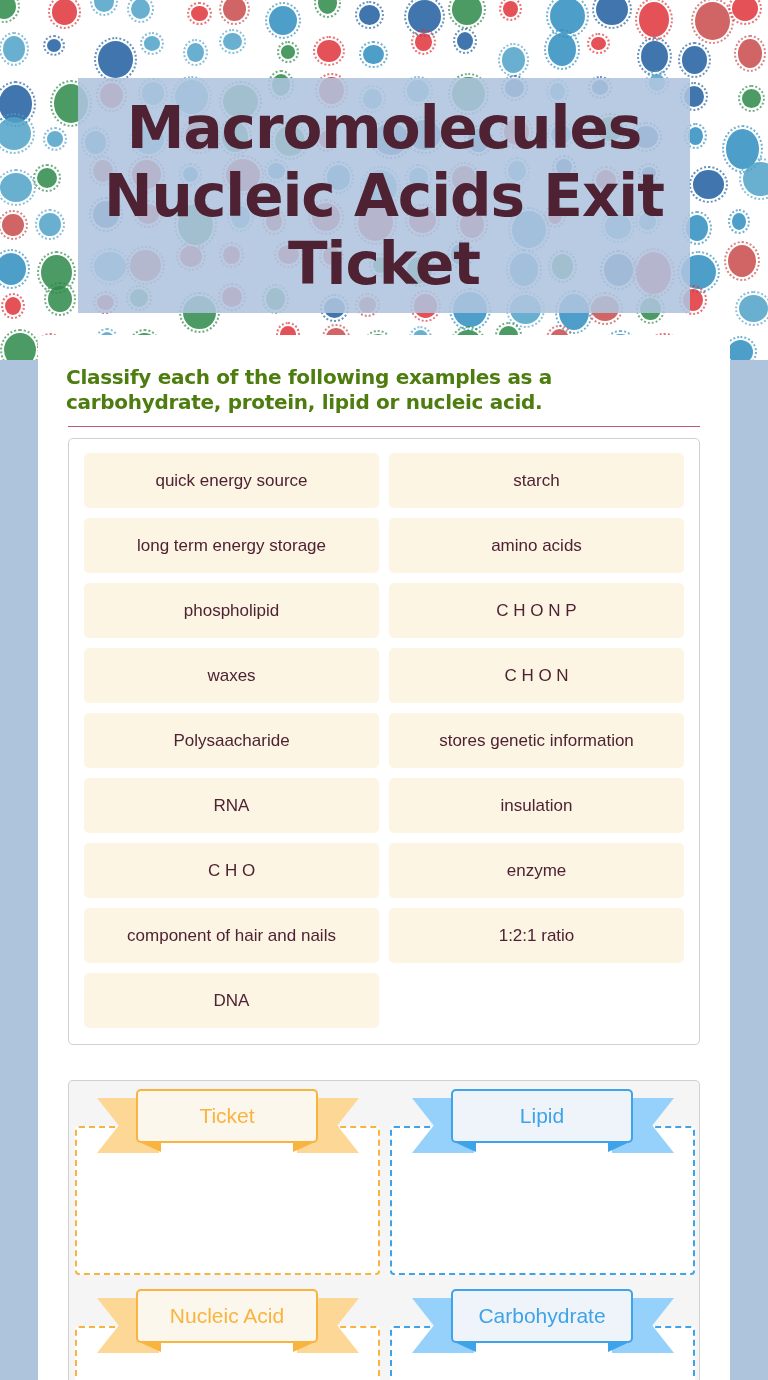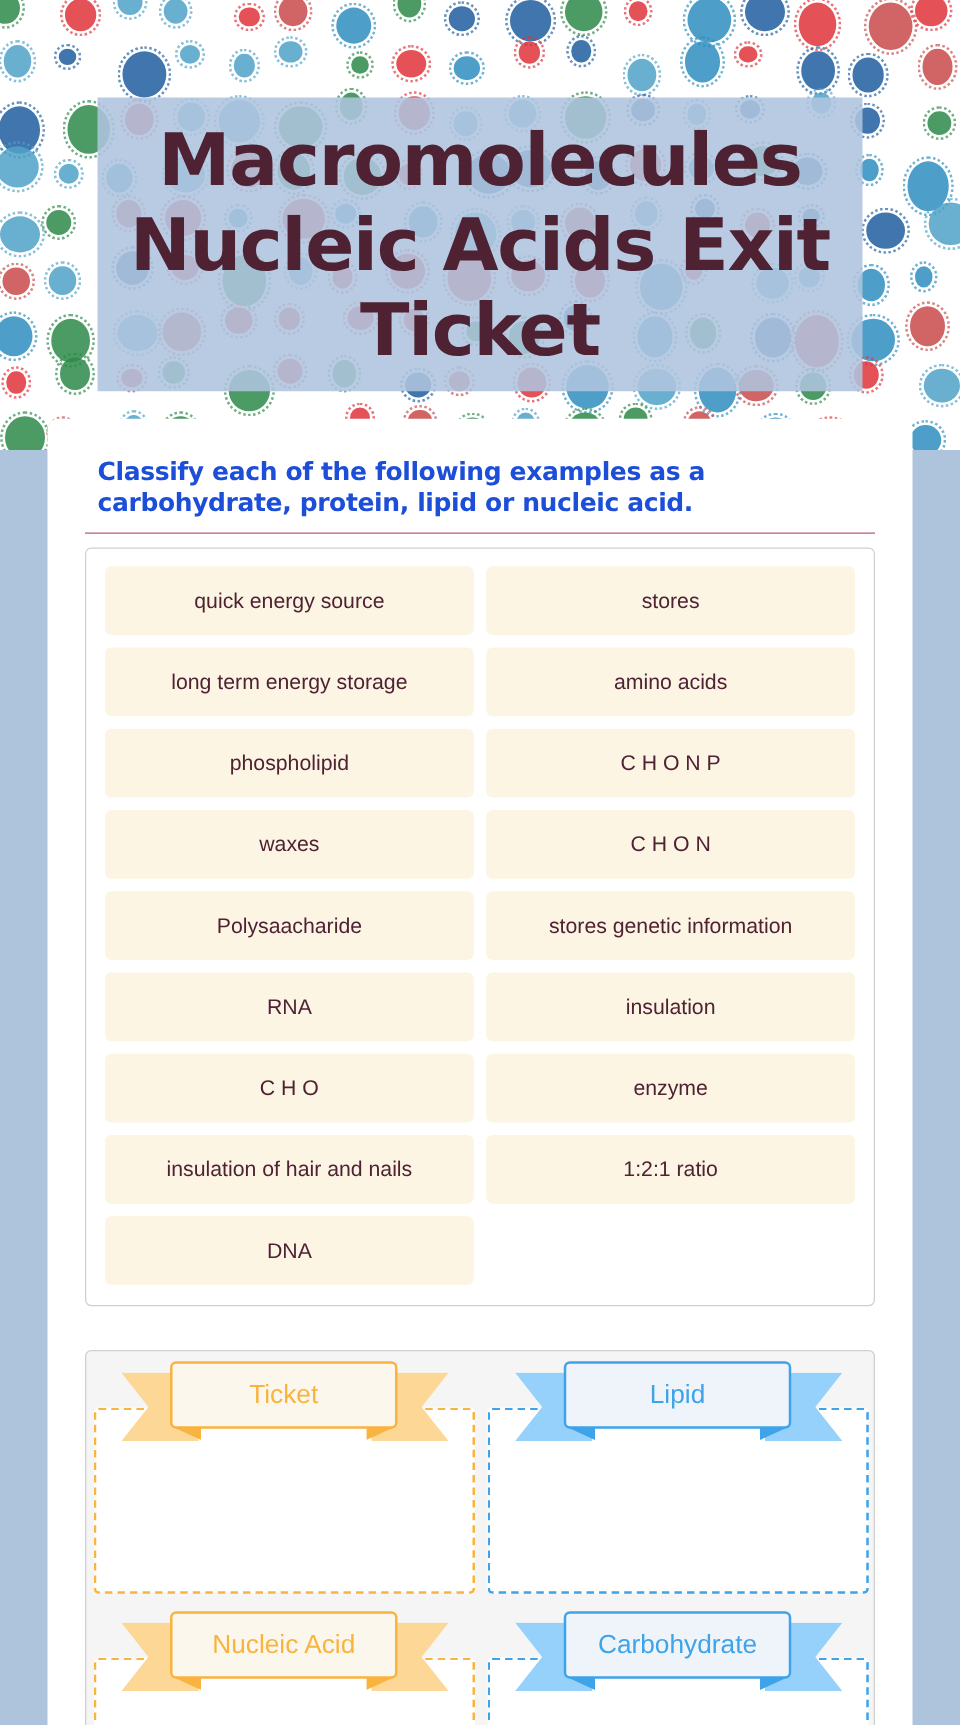--- a/index.html
+++ b/index.html
@@ -37,26 +37,26 @@
       letter-spacing: -1px;
       width: 580px;
     }
     
     .card {
       position: absolute; left: 38px; top: 335px; width: 692px; height: 1060px;
       background: #ffffff;
       border-radius: 8px 8px 0 0;
     }
     .instructions {
-      position: absolute; left: 40px; top: 30px; width: 632px;
+      position: absolute; left: 28px; top: 30px; width: 632px;
       font-family: "DejaVu Sans", sans-serif;
       font-weight: bold;
       font-size: 20px;
       line-height: 25px;
-      color: #1d4ed8;
+      color: #4d7c0f;
       letter-spacing: -0.3px;
     }
     .divider {
       position: absolute; left: 30px; top: 91px; width: 632px; height: 1px;
       background: #c0587e;
     }
     .items-box {
       position: absolute; left: 30px; top: 103px; width: 632px; height: 607px;
       border: 1px solid #d0d0d0; border-radius: 5px;
       padding: 14px 15px;
@@ -288,34 +288,34 @@
   </div>
 </div>
 
 <div class="card">
   <div class="instructions">Classify each of the following examples as a carbohydrate, protein, lipid or nucleic acid.</div>
   <div class="divider"></div>
 
   <div class="items-box">
     <div class="items-grid">
       <div class="item">quick energy source</div>
-      <div class="item">stores</div>
+      <div class="item">starch</div>
       <div class="item">long term energy storage</div>
       <div class="item">amino acids</div>
       <div class="item">phospholipid</div>
       <div class="item">C H O N P</div>
       <div class="item">waxes</div>
       <div class="item">C H O N</div>
       <div class="item">Polysaacharide</div>
       <div class="item">stores genetic information</div>
       <div class="item">RNA</div>
       <div class="item">insulation</div>
       <div class="item">C H O</div>
       <div class="item">enzyme</div>
-      <div class="item">insulation of hair and nails</div>
+      <div class="item">component of hair and nails</div>
       <div class="item">1:2:1 ratio</div>
       <div class="item">DNA</div>
     </div>
   </div>
 
   <div class="bins-box">
     <div class="bin orange" style="left:6px; top:8px;">
       <div class="bin-drop"></div>
       <div class="ribbon-wing left"></div>
       <div class="ribbon-wing right"></div>

